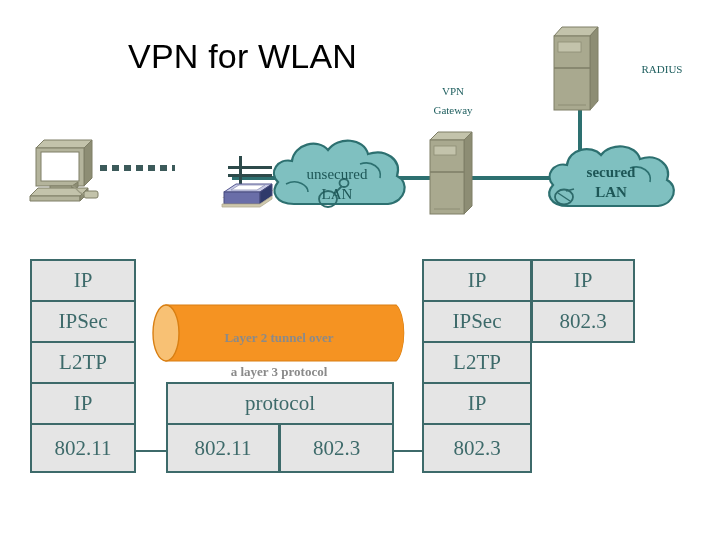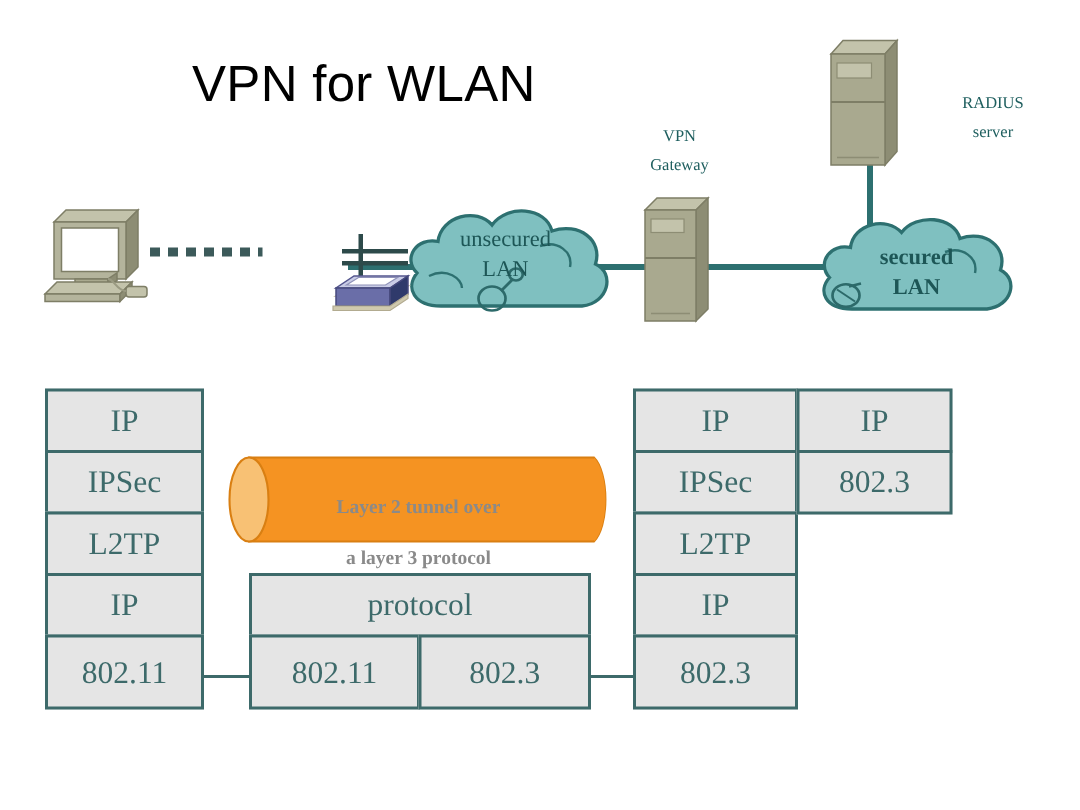--- a/index.html
+++ b/index.html
@@ -158,21 +158,21 @@
       <path d="M30,70 C12,70 6,58 14,48 C4,38 14,24 28,27 C30,10 54,4 64,16
                C74,2 100,4 104,20 C122,14 138,26 133,42 C146,48 142,68 124,70 Z" fill="#7fc0c0" stroke="#2d7070" stroke-width="2.2"></path>
       <path d="M22,50 C34,44 44,52 44,58" fill="none" stroke="#2d7070" stroke-width="1.6"></path>
       <path d="M96,30 C108,26 118,34 116,44" fill="none" stroke="#2d7070" stroke-width="1.6"></path>
 
       <ellipse cx="64" cy="65" rx="9" ry="8" fill="none" stroke="#2d6a6a" stroke-width="1.8"></ellipse>
       <path d="M70,60 L78,52" stroke="#2d6a6a" stroke-width="1.8" fill="none"></path>
       <ellipse cx="80" cy="49" rx="4.5" ry="4" fill="none" stroke="#2d6a6a" stroke-width="1.8"></ellipse>
     </svg>
   </div>
-  <div class="cloudlabel" style="left:292px;top:150px;width:90px;">
+  <div class="cloudlabel" style="left:292px;top:164px;width:90px;">
     <div>unsecured</div>
     <div>LAN</div>
   </div>
 
   <div class="server" style="left:428px;top:130px;width:50px;height:90px;">
     <svg width="50" height="90" viewBox="0 0 50 90">
       <polygon points="2,10 36,10 44,2 10,2" fill="#c3c3ab" stroke="#7e7e66" stroke-width="1"></polygon>
       <polygon points="36,10 36,84 44,76 44,2" fill="#8d8d74" stroke="#7e7e66" stroke-width="1"></polygon>
       <rect x="2" y="10" width="34" height="74" fill="#a9a98f" stroke="#7e7e66" stroke-width="1"></rect>
       <rect x="6" y="16" width="22" height="9" fill="#c3c3ab" stroke="#8d8d74" stroke-width="0.8"></rect>
@@ -206,21 +206,20 @@
       <polygon points="2,12 38,12 46,3 10,3" fill="#c3c3ab" stroke="#7e7e66" stroke-width="1"></polygon>
       <polygon points="38,12 38,86 46,77 46,3" fill="#8d8d74" stroke="#7e7e66" stroke-width="1"></polygon>
       <rect x="2" y="12" width="36" height="74" fill="#a9a98f" stroke="#7e7e66" stroke-width="1"></rect>
       <rect x="6" y="18" width="23" height="10" fill="#c3c3ab" stroke="#8d8d74" stroke-width="0.8"></rect>
       <line x1="2" y1="44" x2="38" y2="44" stroke="#7e7e66" stroke-width="1.4"></line>
       <line x1="6" y1="81" x2="34" y2="81" stroke="#8d8d74" stroke-width="1"></line>
     </svg>
   </div>
   <div class="netlabel" style="left:612px;top:60px;width:100px;">
     <div>RADIUS</div>
-    <div>server</div>
   </div>
 
   <div class="link link-h" style="left:136px;top:450px;width:30px;height:2px;background:#3d6a6a;"></div>
   <div class="link link-h" style="left:393px;top:450px;width:29px;height:2px;background:#3d6a6a;"></div>
 
   <div class="stack" style="left:30px;top:259px;width:106px;height:214px;">
     <div class="prow" style="left:0;top:0;width:106px;height:43px;">IP</div>
     <div class="prow" style="left:0;top:41px;width:106px;height:43px;">IPSec</div>
     <div class="prow" style="left:0;top:82px;width:106px;height:43px;">L2TP</div>
     <div class="prow" style="left:0;top:123px;width:106px;height:43px;">IP</div>

